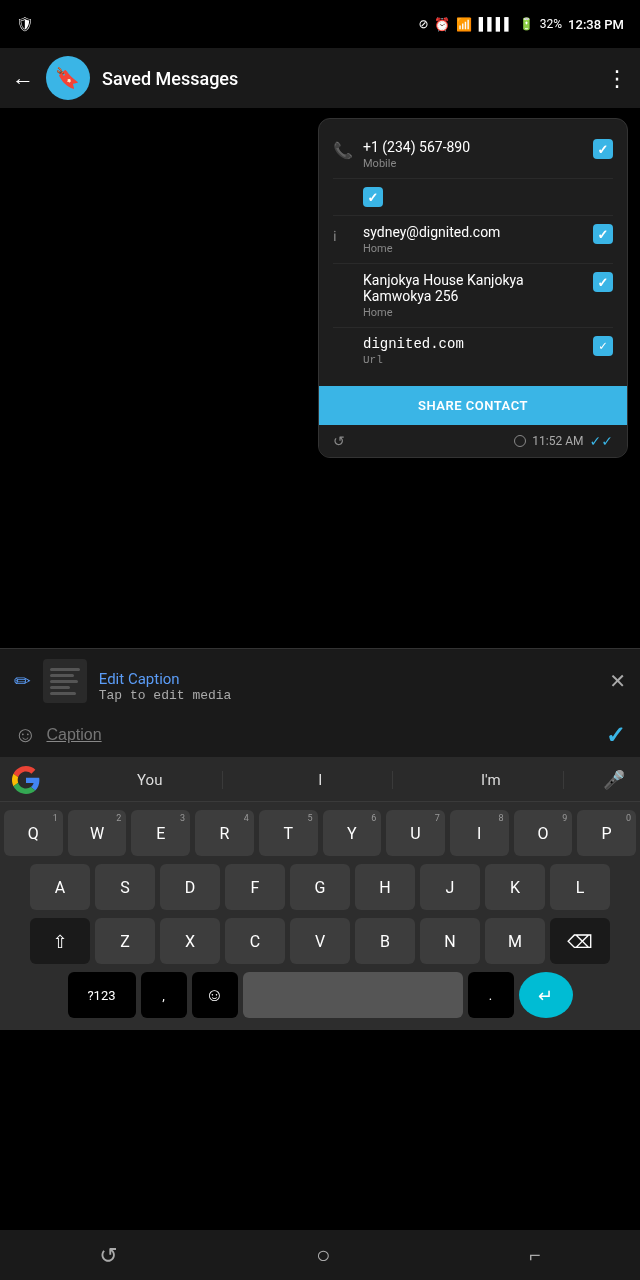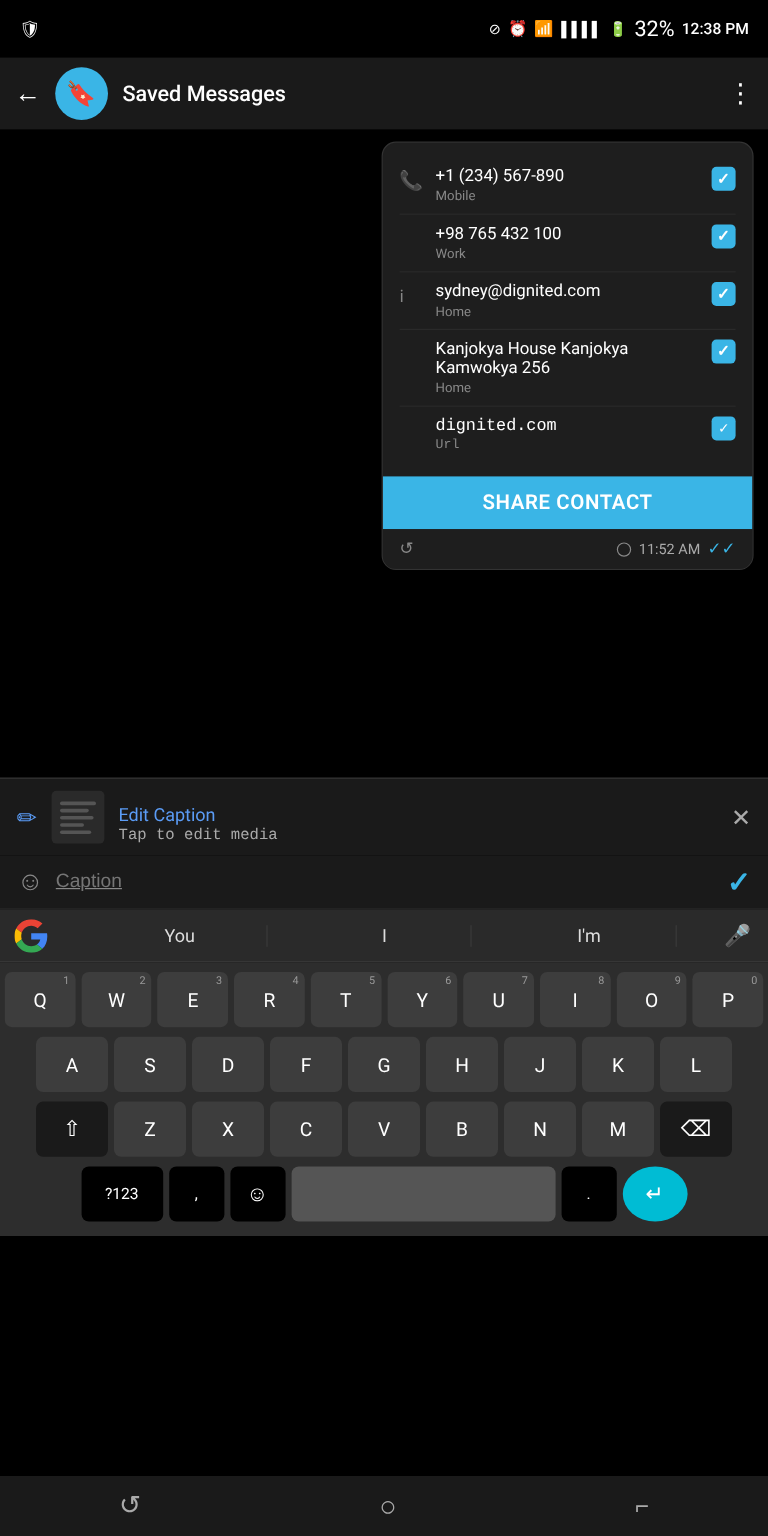--- a/index.html
+++ b/index.html
@@ -142,21 +142,21 @@
       font-size: 13px;
       font-weight: bold;
     }
 
     
     .share-contact-btn {
       background: #3ab5e6;
       color: #fff;
       text-align: center;
       padding: 12px;
-      font-size: 17px;
+      font-size: 13px;
       font-weight: 600;
       letter-spacing: 0.5px;
       cursor: pointer;
     }
 
     
     .msg-footer {
       display: flex;
       align-items: center;
       justify-content: space-between;
@@ -389,21 +389,21 @@
 <div class="status-bar">
   <div class="status-bar-left">
     <span class="status-icon">🛡</span>
   </div>
   <div class="status-bar-right">
     <span style="font-size:12px;">⊘</span>
     <span style="font-size:13px;">⏰</span>
     <span style="font-size:13px;">📶</span>
     <span style="font-size:12px;">▌▌▌▌</span>
     <span style="font-size:12px;">🔋</span>
-    <span style="font-size:18px;">32%</span>
+    <span style="font-size:12px;">32%</span>
     <span style="font-size:13px; font-weight:500;">12:38 PM</span>
   </div>
 </div>
 
 <div class="nav-bar">
   <span class="nav-back">←</span>
   <div class="nav-avatar">
     <span style="font-size:20px; color:#fff;">🔖</span>
   </div>
   <span class="nav-title">Saved Messages</span>
@@ -418,24 +418,20 @@
         <span class="field-icon">📞</span>
         <div class="field-data">
           <div class="field-value">+1 (234) 567-890</div>
           <div class="field-label">Mobile</div>
         </div>
         <div class="field-checkbox"></div>
       </div>
 
       <div class="contact-field">
         <span class="field-icon"></span>
-        <div class="field-data">
-          <div class="field-value">+98 765 432 100</div>
-          <div class="field-label">Work</div>
-        </div>
         <div class="field-checkbox"></div>
       </div>
 
       <div class="contact-field">
         <span class="field-icon" style="font-size:14px;">ℹ</span>
         <div class="field-data">
           <div class="field-value">sydney@dignited.com</div>
           <div class="field-label">Home</div>
         </div>
         <div class="field-checkbox"></div>

